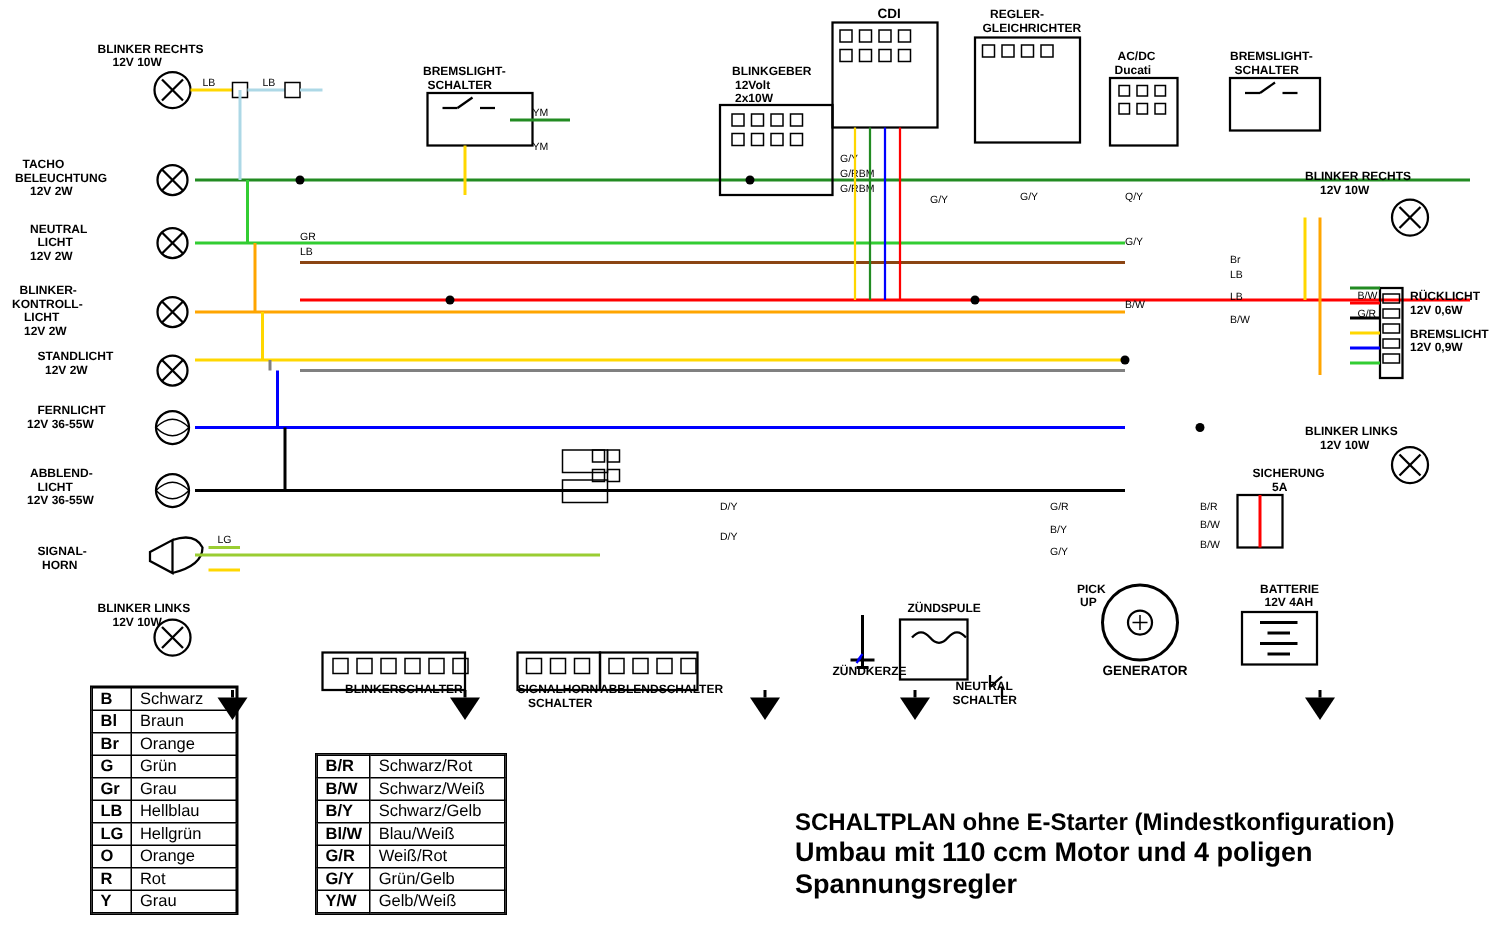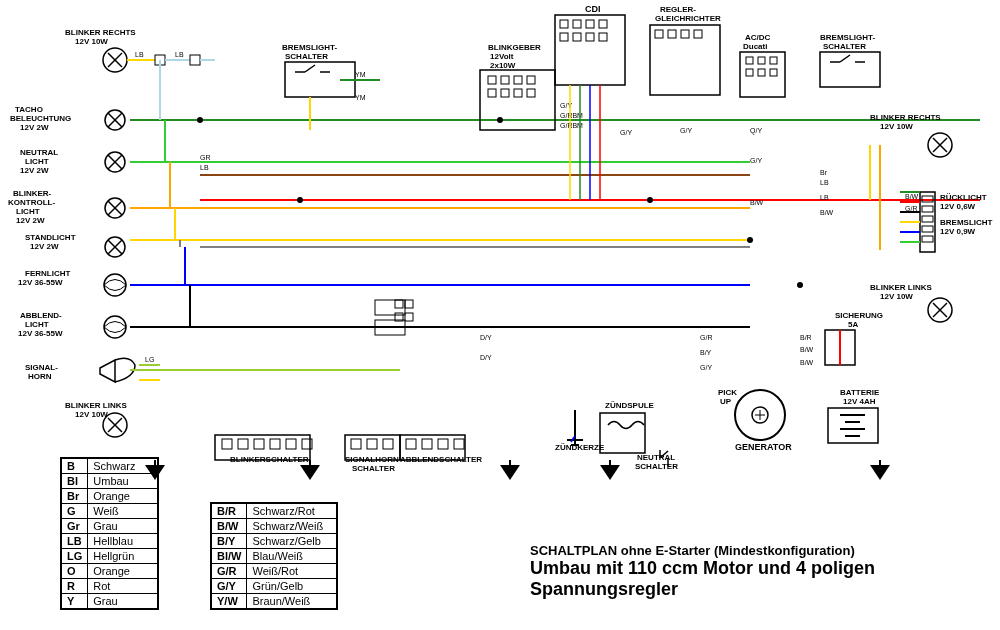--- a/index.html
+++ b/index.html
@@ -67,21 +67,21 @@
 
     
     .title-area {
       position: absolute;
       bottom: 30px;
       left: 530px;
       right: 10px;
       text-align: left;
     }
     .title-main {
-      font-size: 13px;
+      font-size: 16px;
       font-weight: bold;
       color: #000;
     }
     .title-sub {
       font-size: 18px;
       font-weight: bold;
       color: #000;
     }
 
     
@@ -433,29 +433,29 @@
 
   <div class="legend">
     <table>
       <tbody>
           <tr>
             <td>B</td>
             <td>Schwarz</td>
           </tr>
       <tr>
             <td>Bl</td>
-            <td>Umbau</td>
+            <td>Braun</td>
           </tr>
       <tr>
             <td>Br</td>
             <td>Orange</td>
           </tr>
       <tr>
             <td>G</td>
-            <td>Weiß</td>
+            <td>Grün</td>
           </tr>
       <tr>
             <td>Gr</td>
             <td>Grau</td>
           </tr>
       <tr>
             <td>LB</td>
             <td>Hellblau</td>
           </tr>
       <tr>
@@ -500,21 +500,21 @@
       <tr>
             <td>G/R</td>
             <td>Weiß/Rot</td>
           </tr>
       <tr>
             <td>G/Y</td>
             <td>Grün/Gelb</td>
           </tr>
       <tr>
             <td>Y/W</td>
-            <td>Braun/Weiß</td>
+            <td>Gelb/Weiß</td>
           </tr>
     </tbody>
       </table>
   </div>
 
   <div class="title-area">
     <div class="title-main">SCHALTPLAN ohne E-Starter (Mindestkonfiguration)</div>
     <div class="title-sub">Umbau mit 110 ccm Motor und 4 poligen Spannungsregler</div>
   </div>
 

